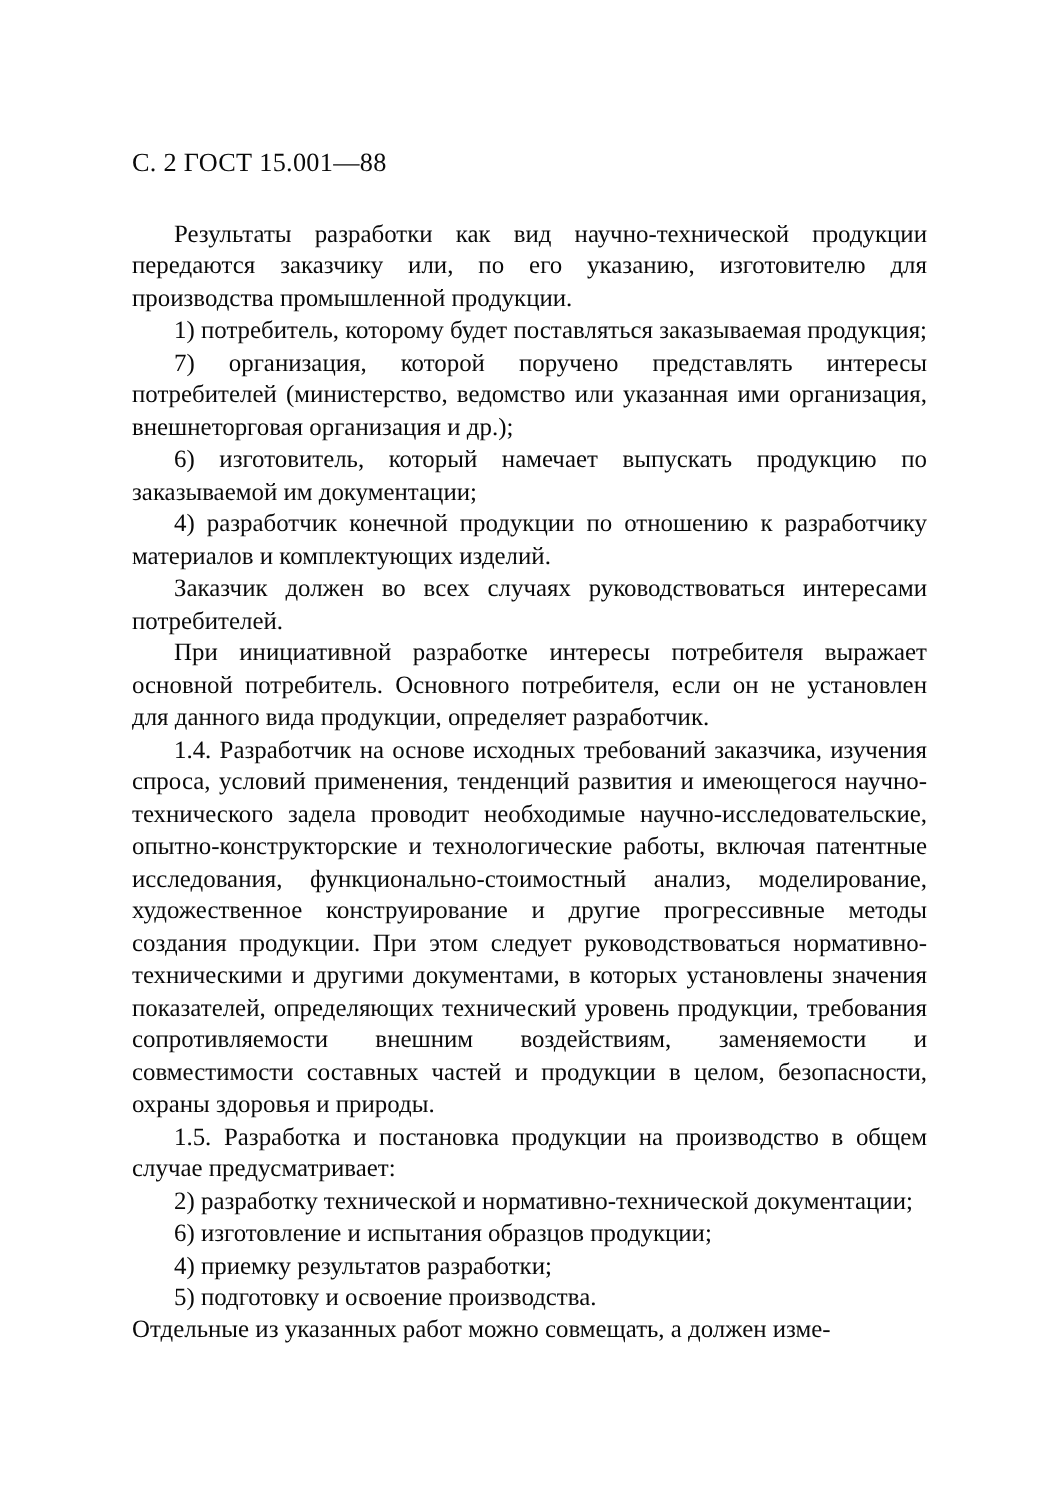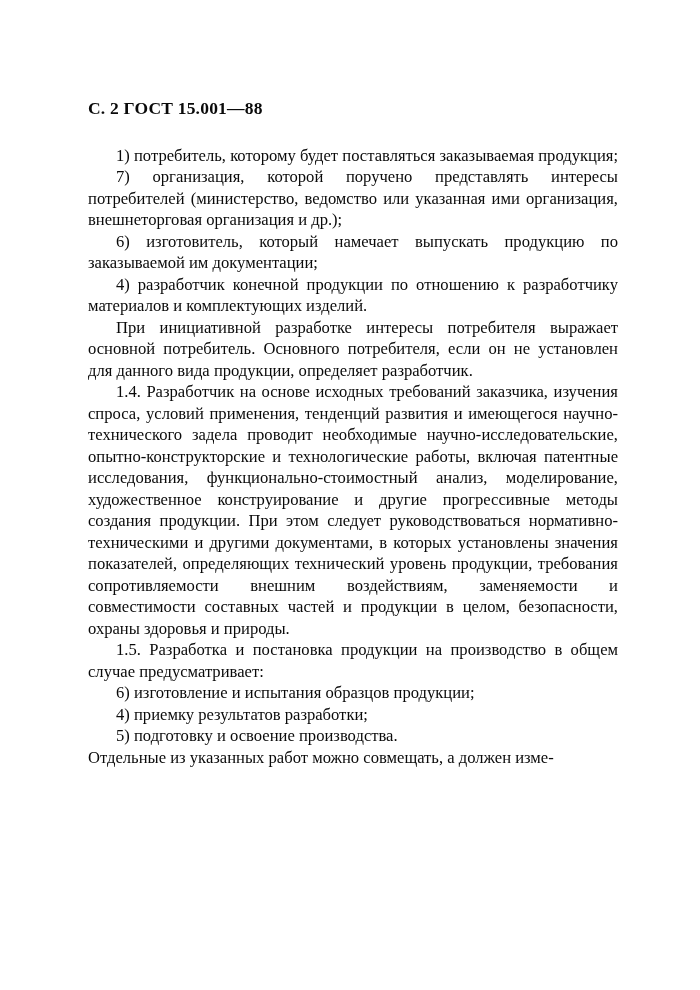--- a/index.html
+++ b/index.html
@@ -24,21 +24,21 @@
     background: #ffffff;
   }
   .content {
     position: absolute;
     left: 88px;
     top: 98px;
     width: 530px;
   }
   .running-head {
     font-size: 17.5px;
-    font-weight: bold;
+    font-weight: normal;
     letter-spacing: 0.2px;
     margin: 0 0 26px 0;
     white-space: pre;
   }
   .para {
     font-size: 16.6px;
     line-height: 1.295;
     margin: 0;
     text-align: justify;
     text-justify: inter-word;
@@ -56,38 +56,41 @@
   }
 </style>
 </head>
 <body>
 
 <div class="page">
   <div class="content">
 
     <div class="running-head">С. 2 ГОСТ 15.001—88</div>
 
+    <p class="para indent">Результаты разработки как вид научно-технической продукции передаются заказчику или, по его указанию, изготовителю для производства промышленной продукции.</p>
 
 
     <p class="para indent">1)  потребитель, которому будет поставляться заказываемая продукция;</p>
 
     <p class="para indent">7)  организация, которой поручено представлять интересы потребителей (министерство, ведомство или указанная ими организация, внешнеторговая организация и др.);</p>
 
     <p class="para indent">6)  изготовитель, который намечает выпускать продукцию по заказываемой им документации;</p>
 
     <p class="para indent">4)  разработчик конечной продукции по отношению к разработчику материалов и комплектующих изделий.</p>
 
+    <p class="para indent">Заказчик должен во всех случаях руководствоваться интересами потребителей.</p>
 
     <p class="para indent">При инициативной разработке интересы потребителя выражает основной потребитель. Основного потребителя, если он не установлен для данного вида продукции, определяет разработчик.</p>
 
     <p class="para indent">1.4.  Разработчик на основе исходных требований заказчика, изучения спроса, условий применения, тенденций развития и имеющегося научно-технического задела проводит необходимые научно-исследовательские, опытно-конструкторские и технологические работы, включая патентные исследования, функционально-стоимостный анализ, моделирование, художественное конструирование и другие прогрессивные методы создания продукции. При этом следует руководствоваться нормативно-техническими и другими документами, в которых установлены значения показателей, определяющих технический уровень продукции, требования сопротивляемости внешним воздействиям, заменяемости и совместимости составных частей и продукции в целом, безопасности, охраны здоровья и природы.</p>
 
     <p class="para indent">1.5.  Разработка и постановка продукции на производство в общем случае предусматривает:</p>
 
 
+    <p class="para indent">2)  разработку  технической  и  нормативно-технической  документации;</p>
 
     <p class="para indent">6)  изготовление и испытания образцов продукции;</p>
 
     <p class="para indent">4)  приемку результатов разработки;</p>
 
     <p class="para indent">5)  подготовку и освоение производства.</p>
 
     <p class="para noindent">Отдельные из указанных работ можно совмещать, а должен изме-</p>
 
   </div>

